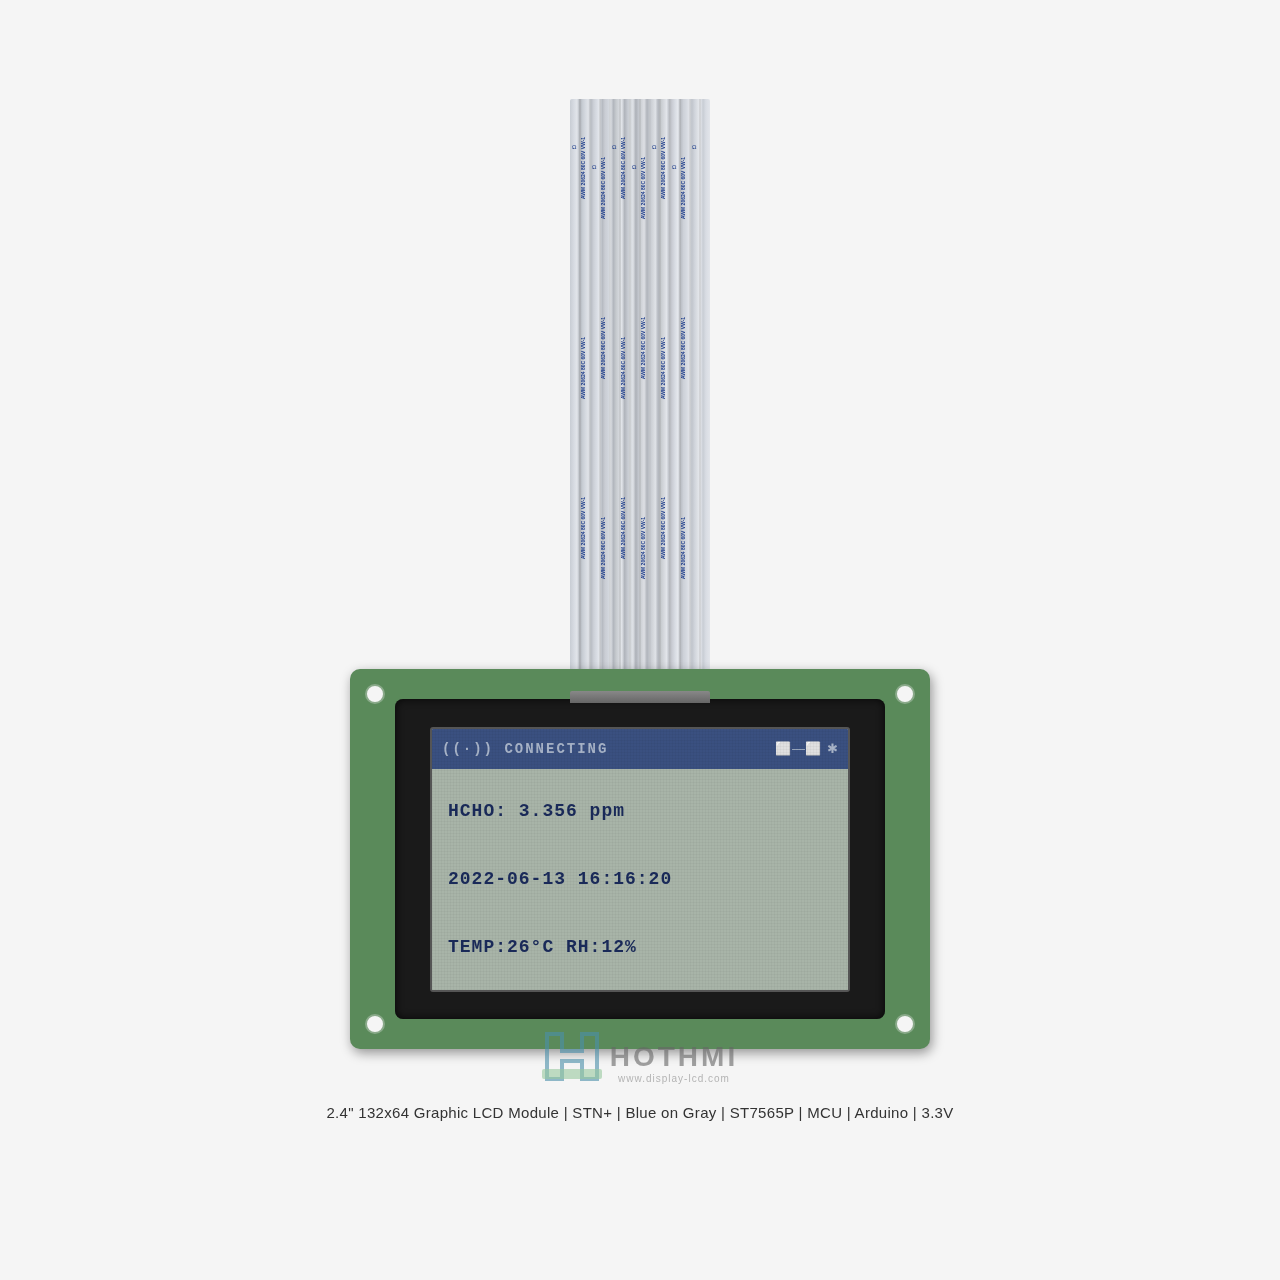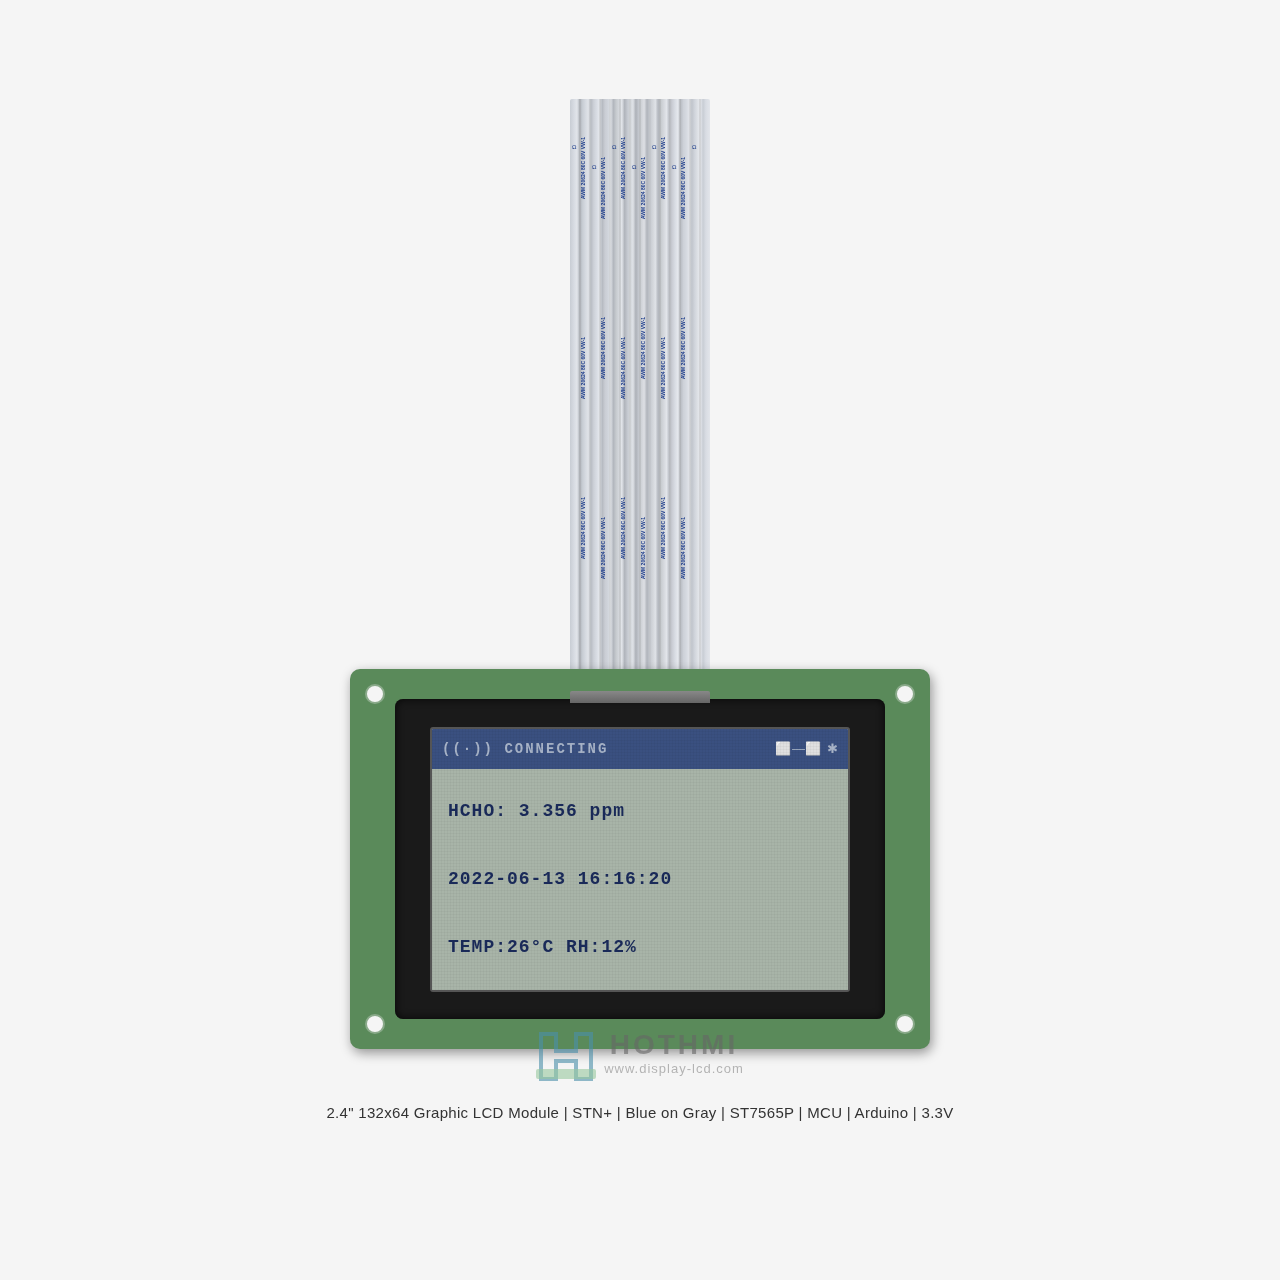--- a/index.html
+++ b/index.html
@@ -189,21 +189,21 @@
     
     .watermark-area {
       position: relative;
       margin-top: -20px;
       text-align: center;
       z-index: 5;
     }
 
     .logo-container {
       display: flex;
-      align-items: flex-start;
+      align-items: flex-end;
       justify-content: center;
       gap: 8px;
       opacity: 0.6;
     }
 
     .logo-icon {
       width: 60px;
       height: 55px;
     }
 
@@ -213,21 +213,21 @@
     }
 
     .logo-brand {
       font-size: 28px;
       font-weight: bold;
       color: #666;
       letter-spacing: 3px;
     }
 
     .logo-url {
-      font-size: 13px;
+      font-size: 10px;
       color: #888;
       letter-spacing: 1px;
     }
 
     
     .product-description {
       margin-top: 20px;
       font-size: 15px;
       color: #333;
       text-align: center;

